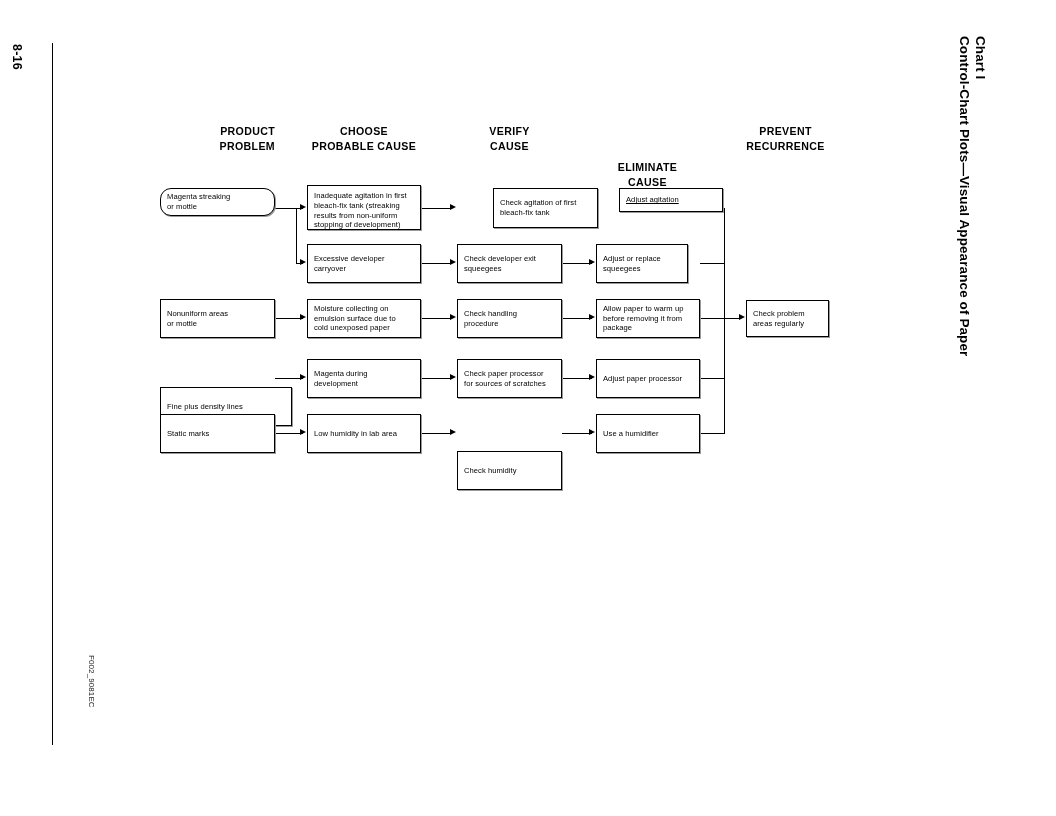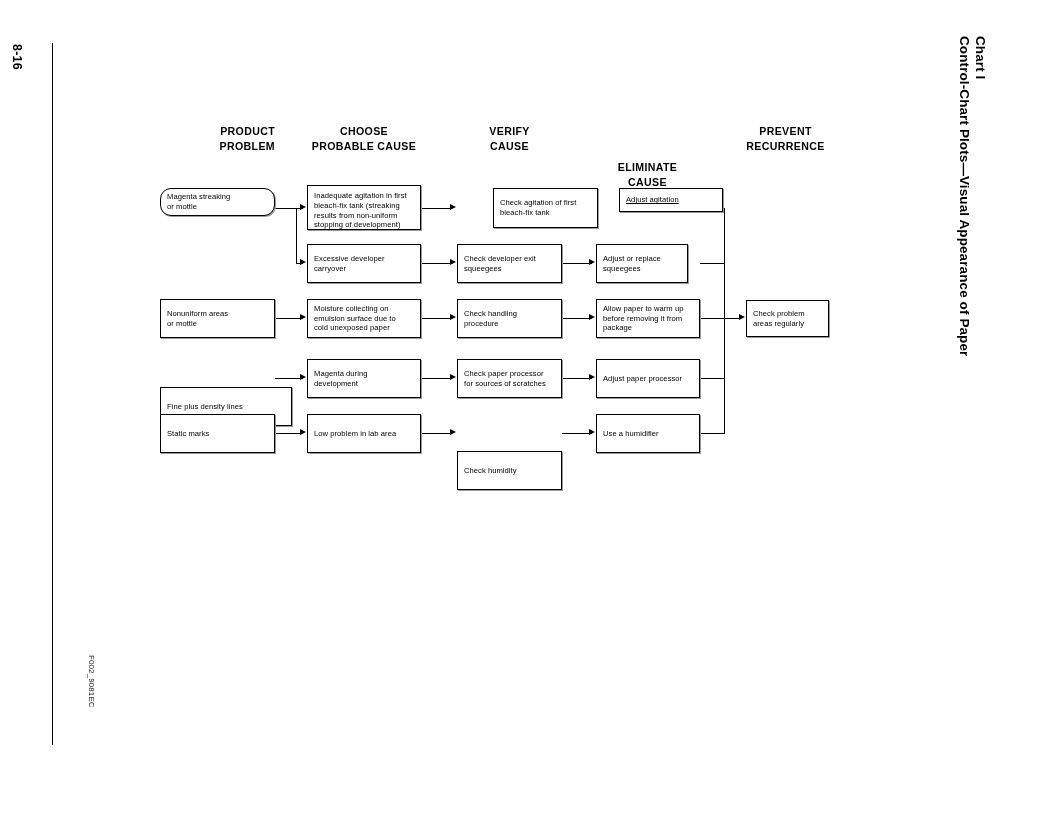--- a/index.html
+++ b/index.html
@@ -226,21 +226,21 @@
 <div class="node" style="left:307px; top:299px; width:114px; height:39px;">
   <span class="txt">Moisture collecting on
 emulsion surface due to
 cold unexposed paper</span>
 </div>
 <div class="node" style="left:307px; top:359px; width:114px; height:39px;">
   <span class="txt">Magenta during
 development</span>
 </div>
 <div class="node" style="left:307px; top:414px; width:114px; height:39px;">
-  <span class="txt">Low problem in lab area</span>
+  <span class="txt">Low humidity in lab area</span>
 </div>
 
 <div class="node" style="left:457px; top:188px; width:105px; height:40px;margin-left:36px;">
   <span class="txt">Check agitation of first
 bleach-fix tank</span>
 </div>
 <div class="node" style="left:457px; top:244px; width:105px; height:39px;">
   <span class="txt">Check developer exit
 squeegees</span>
 </div>

